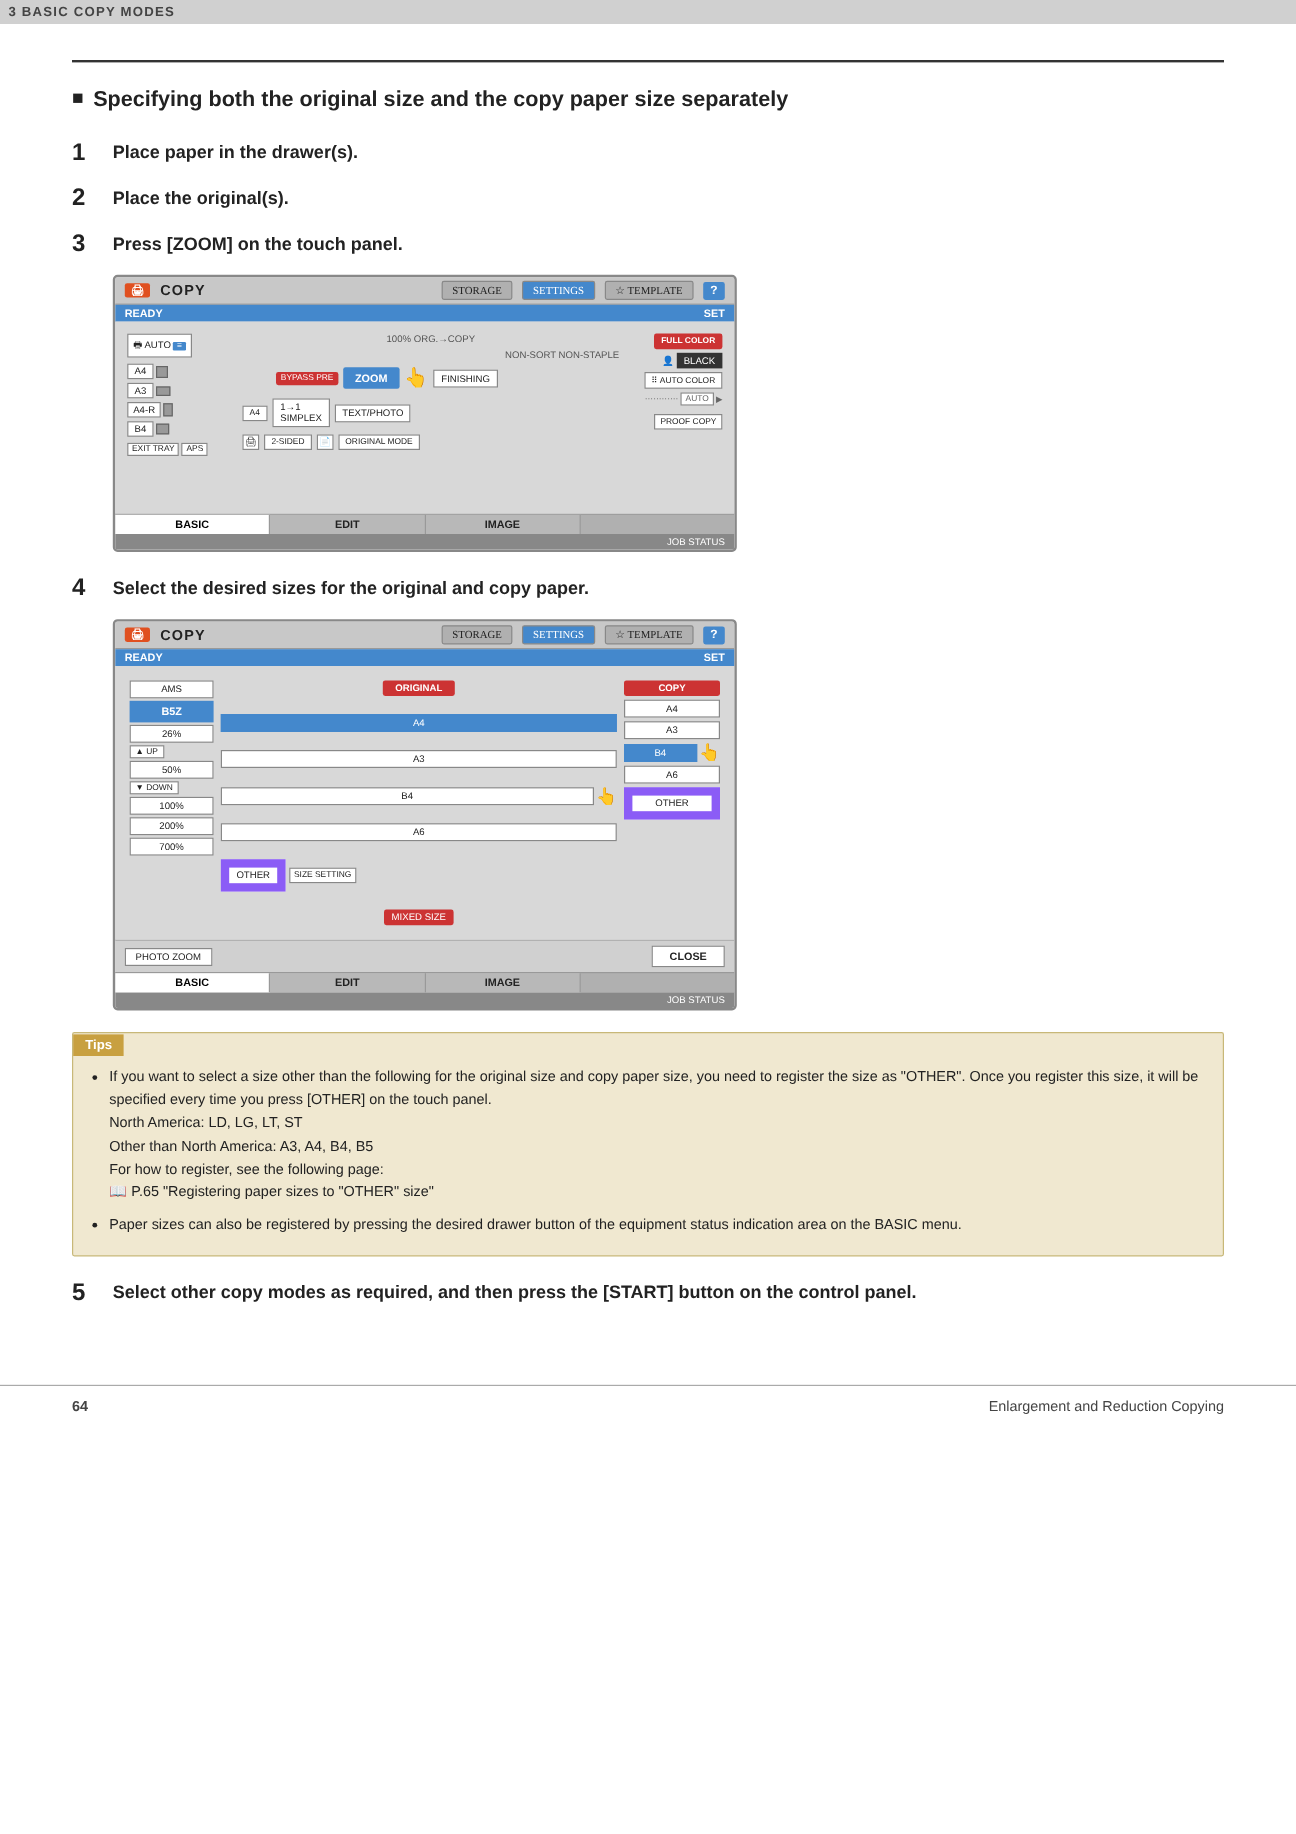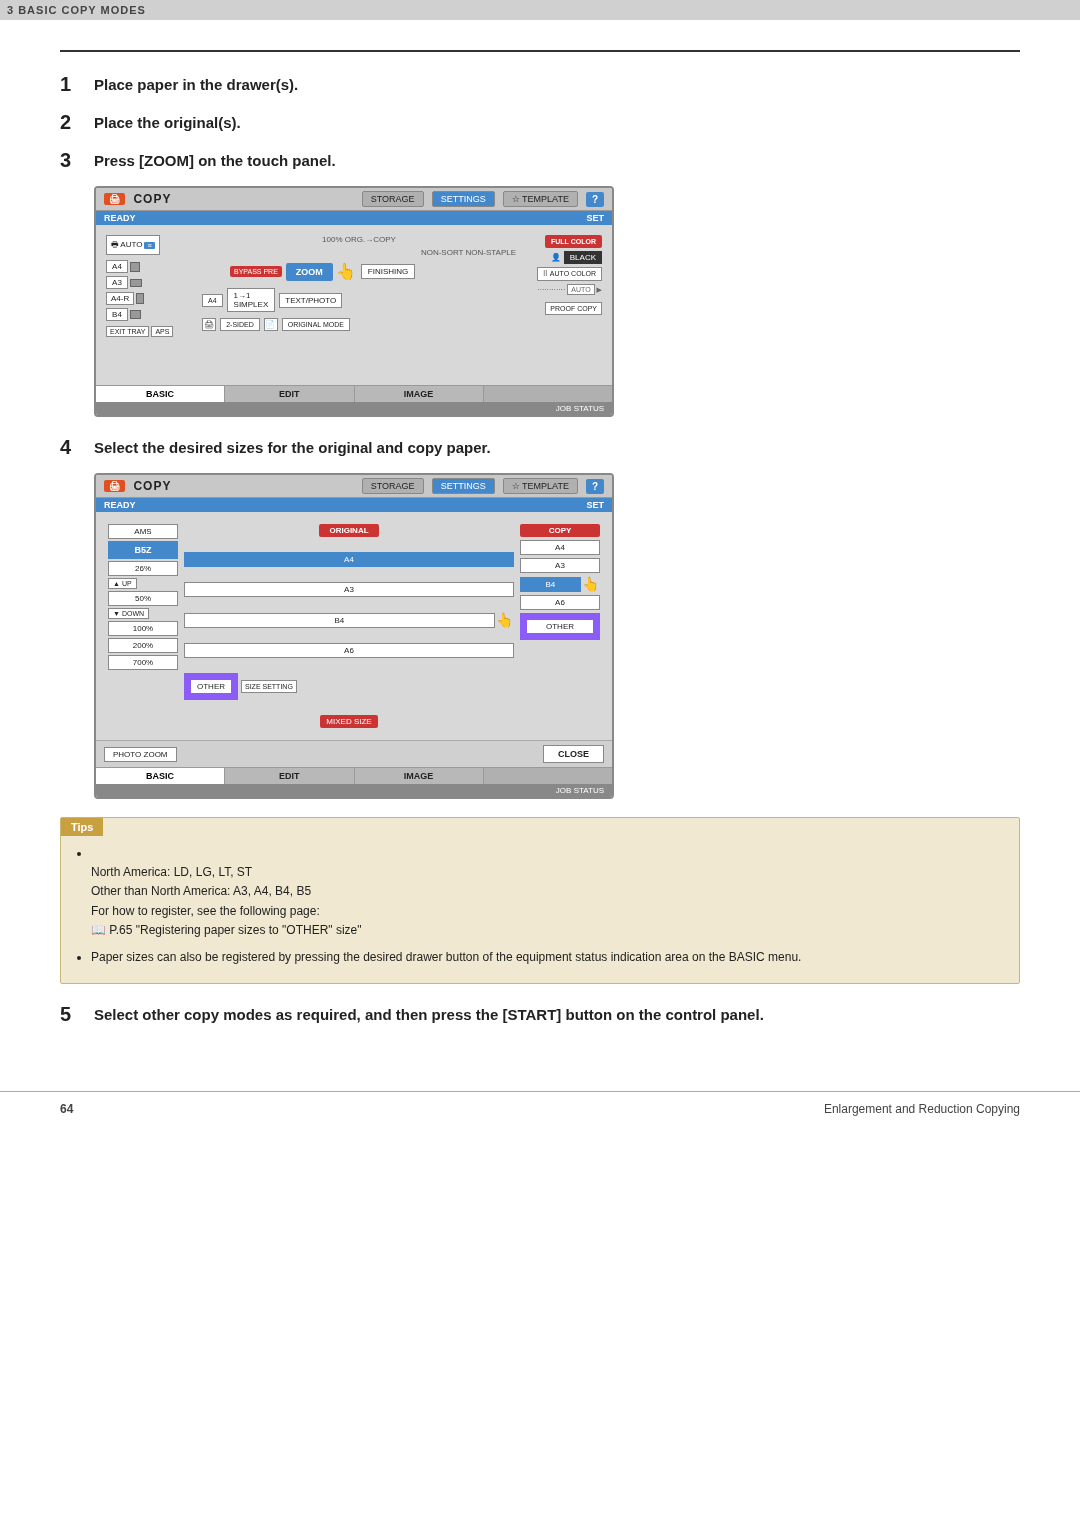--- a/index.html
+++ b/index.html
@@ -92,20 +92,21 @@
       font-size: 12px;
       flex: 1;
       letter-spacing: 1px;
     }
     .panel-topbar-btn {
       background: #b0b0b0;
       border: 1px solid #888;
       padding: 2px 8px;
       font-size: 9px;
       border-radius: 2px;
+      font-family: Liberation Serif, serif;
     }
     .panel-topbar-btn.active {
       background: #4488cc;
       color: white;
     }
     .panel-topbar-q {
       background: #4488cc;
       color: white;
       font-weight: bold;
       padding: 2px 6px;
@@ -521,20 +522,21 @@
     }
   </style>
 </head>
 <body>
 
 <div class="header-bar">3 BASIC COPY MODES</div>
 
 <div class="main-content">
   <hr class="section-rule">
 
+  <div class="section-title">Specifying both the original size and the copy paper size separately</div>
 
   <div class="step">
     <div class="step-number">1</div>
     <div class="step-text">Place paper in the drawer(s).</div>
   </div>
 
   <div class="step">
     <div class="step-number">2</div>
     <div class="step-text">Place the original(s).</div>
   </div>
@@ -719,21 +721,21 @@
       <div style="flex:1;"></div>
     </div>
     <div class="panel-jobstatus">JOB STATUS</div>
   </div>
 
   <div class="tips-box">
     <div class="tips-header">Tips</div>
     <div class="tips-body">
       <ul>
         <li>
-          <br>
+          <span>If you want to select a size other than the following for the original size and copy paper size, you need to register the size as "OTHER". Once you register this size, it will be specified every time you press [OTHER] on the touch panel.</span><br>
           <span>North America: LD, LG, LT, ST</span><br>
           <span>Other than North America: A3, A4, B4, B5</span><br>
           <span>For how to register, see the following page:</span><br>
           <span>📖 <span>P.65 "Registering paper sizes to "OTHER" size"</span></span>
         </li>
         <li>
           <span>Paper sizes can also be registered by pressing the desired drawer button of the equipment status indication area on the BASIC menu.</span>
         </li>
       </ul>
     </div>

